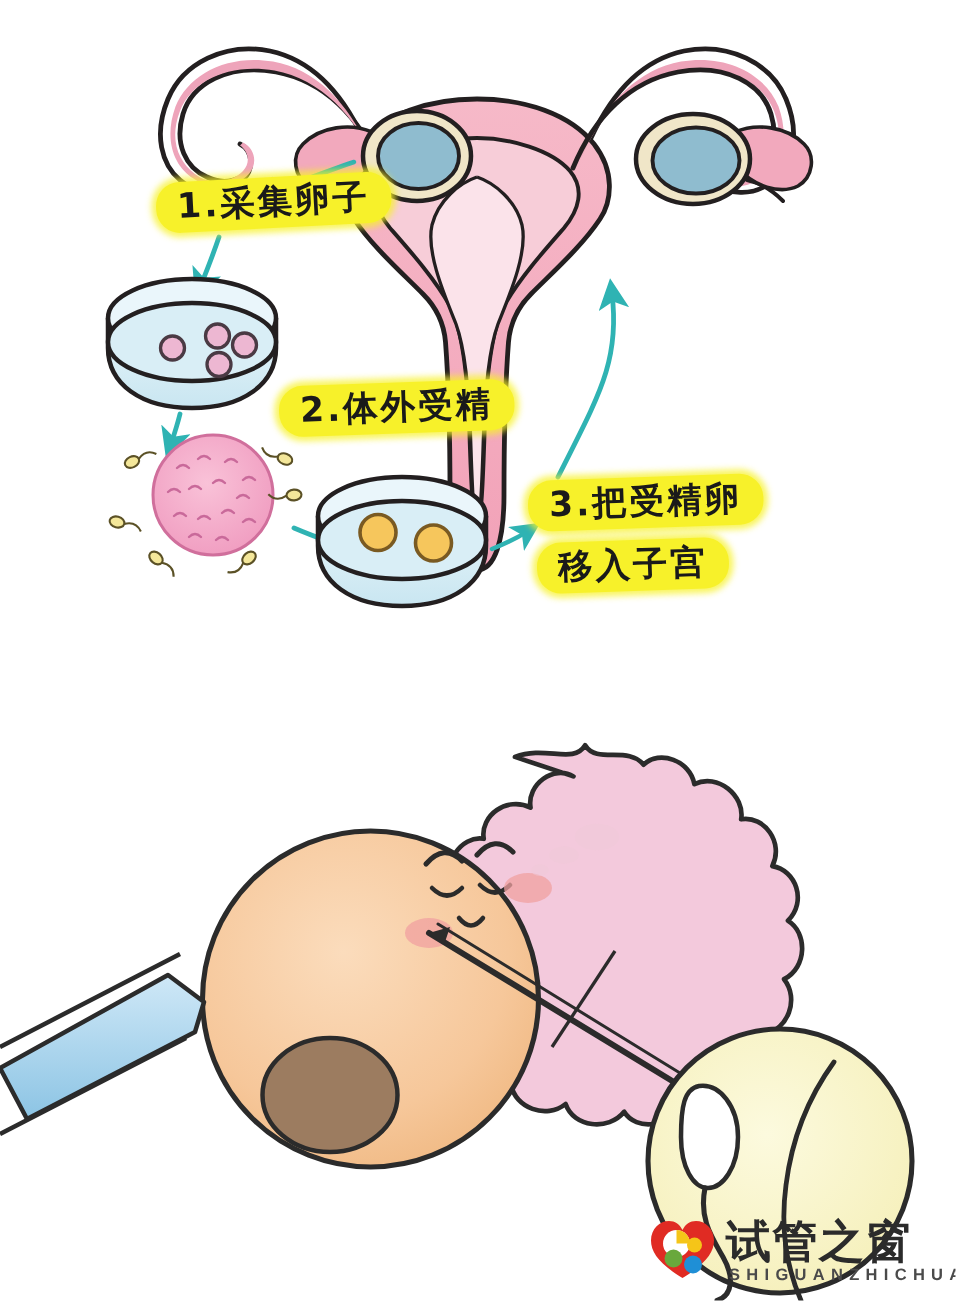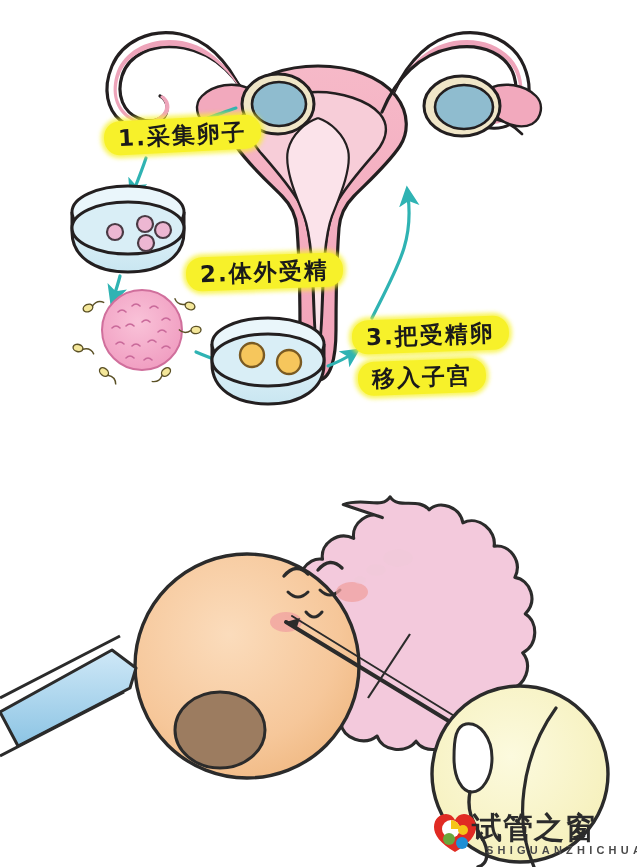--- a/index.html
+++ b/index.html
@@ -69,21 +69,21 @@
     width: 200px;
     height: 52px;
   }
   .wm-mark {
     position: absolute;
     left: 0; top: 2px;
     width: 46px; height: 42px;
   }
   .wm-title {
     position: absolute;
-    left: 40px; top: -2px;
+    left: 52px; top: -2px;
     font-size: 30px;
     font-weight: 700;
     color: #2b2b2b;
     letter-spacing: 1px;
     font-family: "DejaVu Sans", "Liberation Sans", sans-serif;
   }
   .wm-sub {
     position: absolute;
     left: 54px; top: 34px;
     font-size: 11px;

